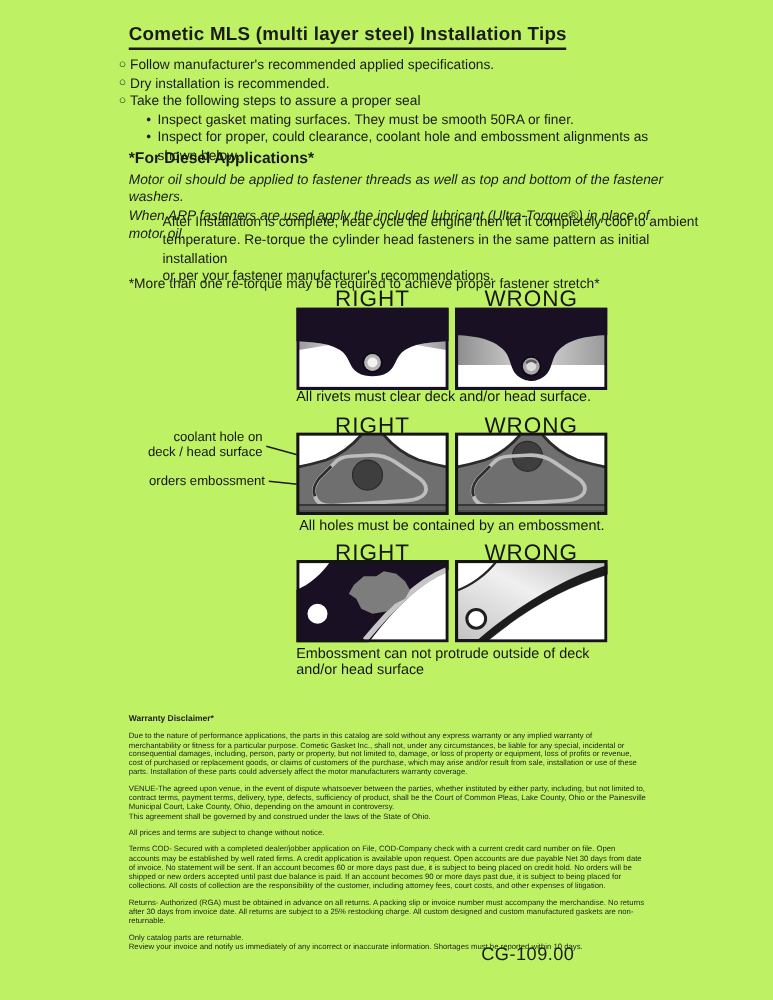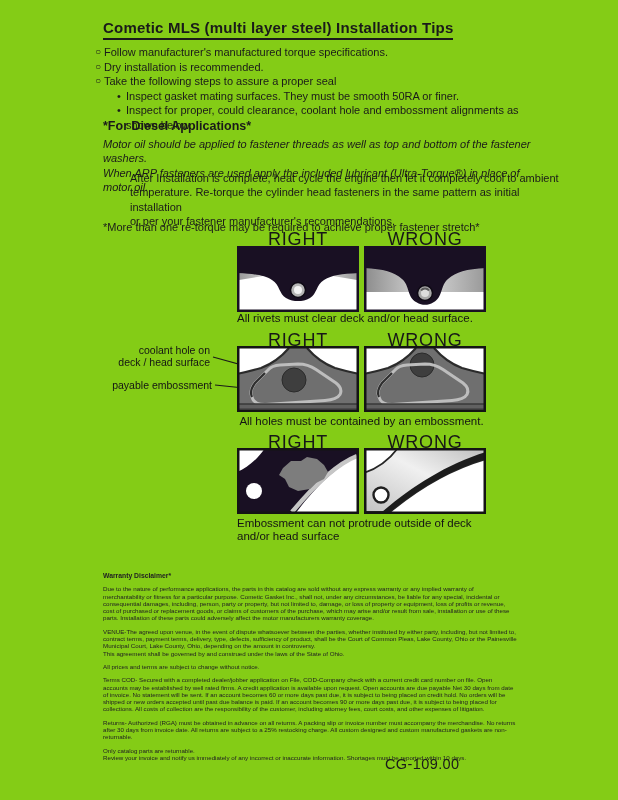--- a/index.html
+++ b/index.html
@@ -1,19 +1,19 @@
 <!DOCTYPE html>
 <html><head>
 <meta charset="utf-8">
 <style>
   html,body{margin:0;padding:0;background:#e8e8e8;}
   .page{
     position:relative;
     width:618px;height:800px;
-    background:#84cc16;
+    background:#bef264;
     font-family:"Liberation Sans","DejaVu Sans",sans-serif;
     color:#1a1a1a;
     overflow:hidden;
     margin:0 auto;
   }
   .abs{position:absolute;}
   .preline{white-space:pre-line;}
 
   .title{
     left:103px;top:19px;
@@ -46,21 +46,21 @@
 </head>
 <body>
 
 <div class="page">
 
   <div class="abs title">Cometic MLS (multi layer steel) Installation Tips</div>
 
   <div class="abs bullets">
     <div class="b-row">
       <span class="mk">○</span>
-      <span>Follow manufacturer's manufactured torque specifications.</span>
+      <span>Follow manufacturer's recommended applied specifications.</span>
     </div>
     <div class="b-row">
       <span class="mk">○</span>
       <span>Dry installation is recommended.</span>
     </div>
     <div class="b-row">
       <span class="mk">○</span>
       <span>Take the following steps to assure a proper seal</span>
     </div>
     <div class="b-row sub">
@@ -126,21 +126,21 @@
     </svg>
   </div>
 
   <div class="abs caption" style="left:237px;top:312px;">All rivets must clear deck and/or head surface.</div>
 
   <div class="abs fig-label" style="left:237px;top:330px;">RIGHT</div>
   <div class="abs fig-label" style="left:364px;top:330px;">WRONG</div>
 
   <div class="abs side-label preline" style="left:105px;top:345px;width:105px;">coolant hole on
 deck / head surface</div>
-  <div class="abs side-label" style="left:112px;top:380px;width:100px;">payable embossment</div>
+  <div class="abs side-label" style="left:112px;top:380px;width:100px;">orders embossment</div>
 
   <svg class="abs" style="left:210px;top:352px;" width="92" height="44" viewBox="0 0 92 44">
     <line x1="3" y1="5" x2="83" y2="27" stroke="#1a1a1a" stroke-width="1.1"></line>
     <line x1="5" y1="33" x2="53" y2="38" stroke="#1a1a1a" stroke-width="1.1"></line>
   </svg>
 
   <div class="abs fig-box" style="left:237px;top:346px;">
     <svg width="122" height="66" viewBox="0 0 122 66">
       <rect x="0" y="0" width="122" height="66" fill="#6f6f6f"></rect>
       <path d="M2 2 H52 Q40 16 24 22 Q12 25.5 2 27.5 Z" fill="#ffffff"></path>

